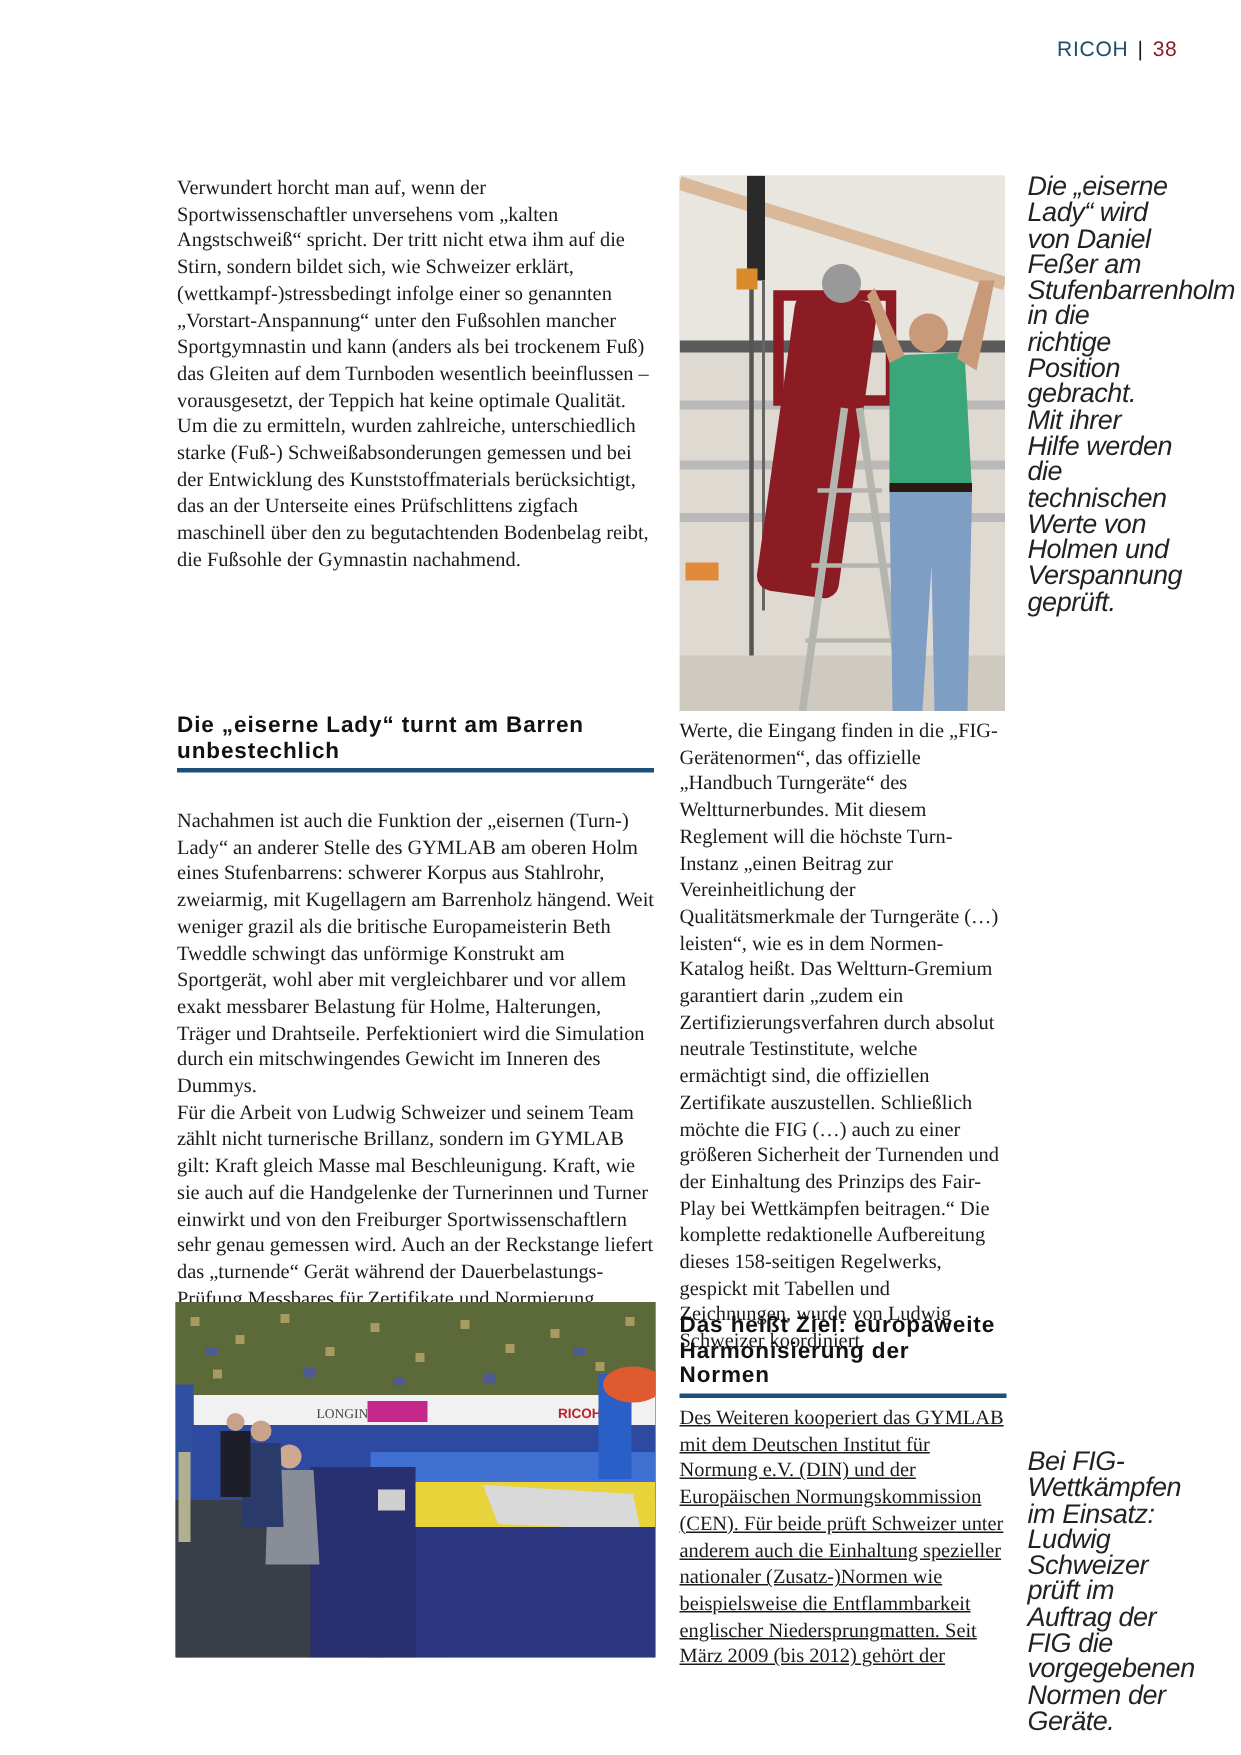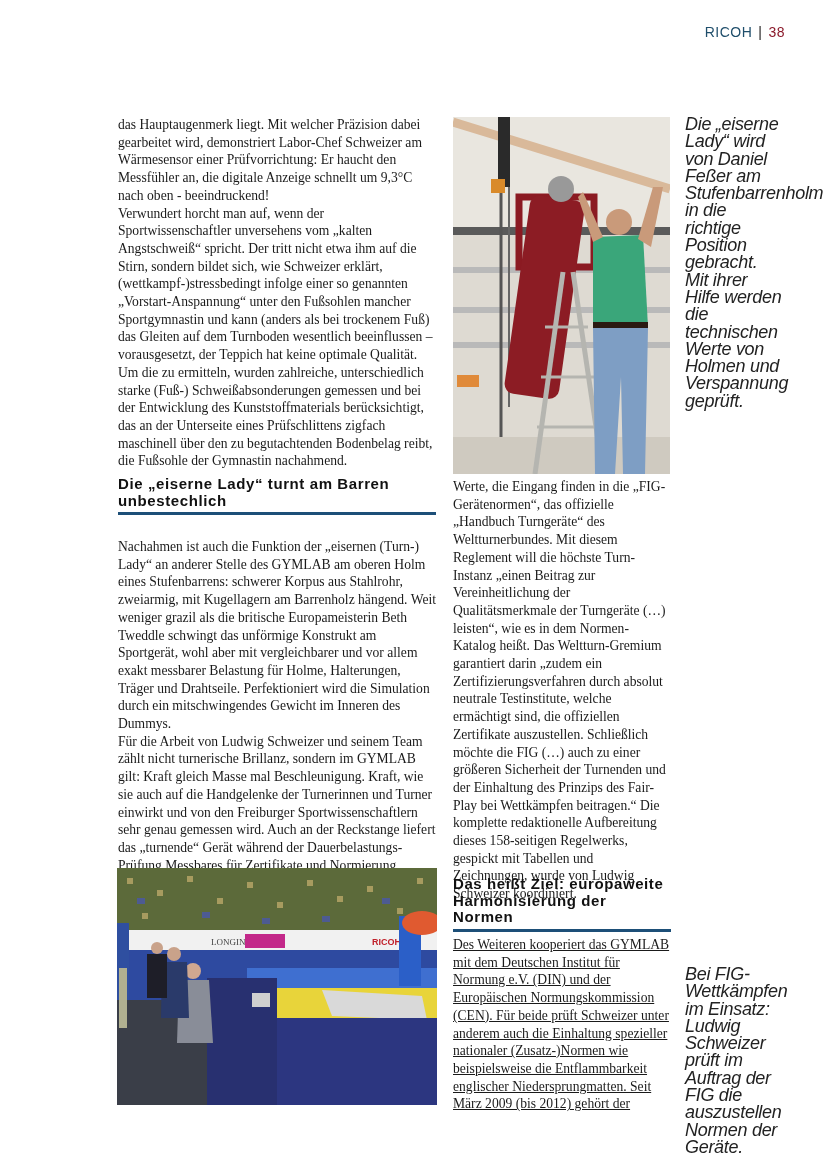--- a/index.html
+++ b/index.html
@@ -54,21 +54,20 @@
   .photo svg { display: block; }
 </style>
 </head>
 <body>
 
 <div class="header">
   <span>RICOH</span><span class="sep">|</span><span class="num">38</span>
 </div>
 
 <div class="col-left">
-  <p class="body">das Hauptaugenmerk liegt. Mit welcher Präzision dabei gearbeitet wird, demonstriert Labor-Chef Schweizer am Wärmesensor einer Prüfvorrichtung: Er haucht den Messfühler an, die digitale Anzeige schnellt um 9,3°C nach oben - beeindruckend!</p>
   <p class="body">Verwundert horcht man auf, wenn der Sportwissenschaftler unversehens vom „kalten Angstschweiß“ spricht. Der tritt nicht etwa ihm auf die Stirn, sondern bildet sich, wie Schweizer erklärt, (wettkampf-)stressbedingt infolge einer so genannten „Vorstart-Anspannung“ unter den Fußsohlen mancher Sportgymnastin und kann (anders als bei trockenem Fuß) das Gleiten auf dem Turnboden wesentlich beeinflussen – vorausgesetzt, der Teppich hat keine optimale Qualität. Um die zu ermitteln, wurden zahlreiche, unterschiedlich starke (Fuß-) Schweißabsonderungen gemessen und bei der Entwicklung des Kunststoffmaterials berücksichtigt, das an der Unterseite eines Prüfschlittens zigfach maschinell über den zu begutachtenden Bodenbelag reibt, die Fußsohle der Gymnastin nachahmend.</p>
 </div>
 
 <h2 id="h1" class="sub">Die „eiserne Lady“ turnt am Barren unbestechlich</h2>
 
 <div id="p3">
   <p class="body">Nachahmen ist auch die Funktion der „eisernen (Turn-) Lady“ an anderer Stelle des GYMLAB am oberen Holm eines Stufenbarrens: schwerer Korpus aus Stahlrohr, zweiarmig, mit Kugellagern am Barrenholz hängend. Weit weniger grazil als die britische Europameisterin Beth Tweddle schwingt das unförmige Konstrukt am Sportgerät, wohl aber mit vergleichbarer und vor allem exakt messbarer Belastung für Holme, Halterungen, Träger und Drahtseile. Perfektioniert wird die Simulation durch ein mitschwingendes Gewicht im Inneren des Dummys.</p>
   <p class="body">Für die Arbeit von Ludwig Schweizer und seinem Team zählt nicht turnerische Brillanz, sondern im GYMLAB gilt: Kraft gleich Masse mal Beschleunigung. Kraft, wie sie auch auf die Handgelenke der Turnerinnen und Turner einwirkt und von den Freiburger Sportwissenschaftlern sehr genau gemessen wird. Auch an der Reckstange liefert das „turnende“ Gerät während der Dauerbelastungs-Prüfung Messbares für Zertifikate und Normierung.</p>
 </div>
 
@@ -159,13 +158,13 @@
     <path d="M62 112 L92 112 L96 175 L60 175 Z" fill="#898d98"></path>
     <circle cx="57" cy="86" r="7" fill="#c9a28a"></circle>
     <path d="M45 94 L70 94 L72 150 L44 150 Z" fill="#2a3a6a"></path>
     <circle cx="40" cy="80" r="6" fill="#c9a28a"></circle>
     <path d="M30 86 L50 86 L50 130 L30 130 Z" fill="#1e1e28"></path>
     <rect x="135" y="125" width="18" height="14" fill="#cfcfcf"></rect>
     <rect x="2" y="100" width="8" height="60" fill="#b0b090"></rect>
   </svg>
 </div>
 
-<div id="cap2" class="caption">Bei FIG-Wettkämpfen im Einsatz: Ludwig Schweizer prüft im Auftrag der FIG die auszustellen Normen der Geräte.</div>
+<div id="cap2" class="caption">Bei FIG-Wettkämpfen im Einsatz: Ludwig Schweizer prüft im Auftrag der FIG die vorgegebenen Normen der Geräte.</div>
 
 </body></html>

